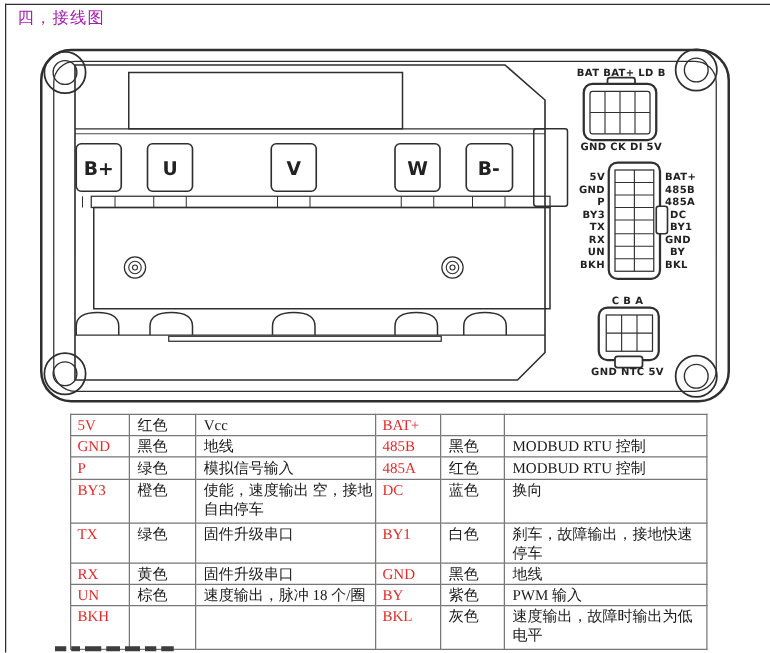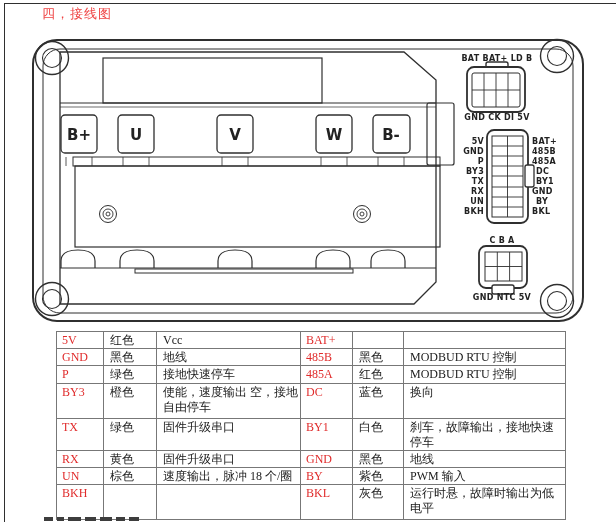--- a/index.html
+++ b/index.html
@@ -2,22 +2,22 @@
 <html><head>
 <meta charset="utf-8">
 <style>
   html,body{margin:0;padding:0;background:#fff;}
   body{width:616px;height:522px;position:relative;overflow:hidden;
        font-family:"Liberation Serif","DejaVu Serif",serif;color:#1a1a1a;}
   .page-border-top{position:absolute;left:4px;top:3px;width:612px;height:0;
        border-top:1px solid #2f2f2f;}
   .page-border-left{position:absolute;left:4px;top:3px;width:0;height:519px;
        border-left:1px solid #2f2f2f;}
-  .doc-title{position:absolute;left:14px;top:5px;font-size:13px;color:#ef4444;
-       letter-spacing:1px;margin-left:28px;}
+  .doc-title{position:absolute;left:14px;top:5px;font-size:13px;color:#a21caf;
+       letter-spacing:1px;}
   svg{position:absolute;left:0;top:0;}
   svg .ln{stroke:#2f2f2f;fill:none;}
   svg .fw{fill:#fff;}
   svg text{font-family:"DejaVu Sans","Liberation Sans",sans-serif;
        font-weight:700;fill:#222;}
   .pin-label{font-size:8px;letter-spacing:0.3px;}
   .terminal-letter{font-size:15px;}
   .tbl-wrap{position:absolute;left:56px;top:331px;}
   table{border-collapse:collapse;table-layout:fixed;width:509px;
        font-size:12px;line-height:15px;}
@@ -190,21 +190,21 @@
     <td class="code">GND</td>
     <td>黑色</td>
     <td>地线</td>
     <td class="code">485B</td>
     <td>黑色</td>
     <td>MODBUD RTU 控制</td>
   </tr>
   <tr style="height:18px">
     <td class="code">P</td>
     <td>绿色</td>
-    <td>接地快速停车</td>
+    <td>模拟信号输入</td>
     <td class="code">485A</td>
     <td>红色</td>
     <td>MODBUD RTU 控制</td>
   </tr>
   <tr style="height:35px">
     <td class="code">BY3</td>
     <td>橙色</td>
     <td>使能，速度输出 空，接地自由停车</td>
     <td class="code">DC</td>
     <td>蓝色</td>
@@ -233,21 +233,21 @@
     <td class="code">BY</td>
     <td>紫色</td>
     <td>PWM 输入</td>
   </tr>
   <tr style="height:35px">
     <td class="code">BKH</td>
     <td></td>
     <td></td>
     <td class="code">BKL</td>
     <td>灰色</td>
-    <td>运行时悬，故障时输出为低电平</td>
+    <td>速度输出，故障时输出为低电平</td>
   </tr>
 </tbody>
     </table>
 </div>
 
 <div class="clipped-caption">
   <i style="width:9px"></i>
     <i style="width:7px"></i>
     <i style="width:13px"></i>
   <i style="width:11px"></i>

